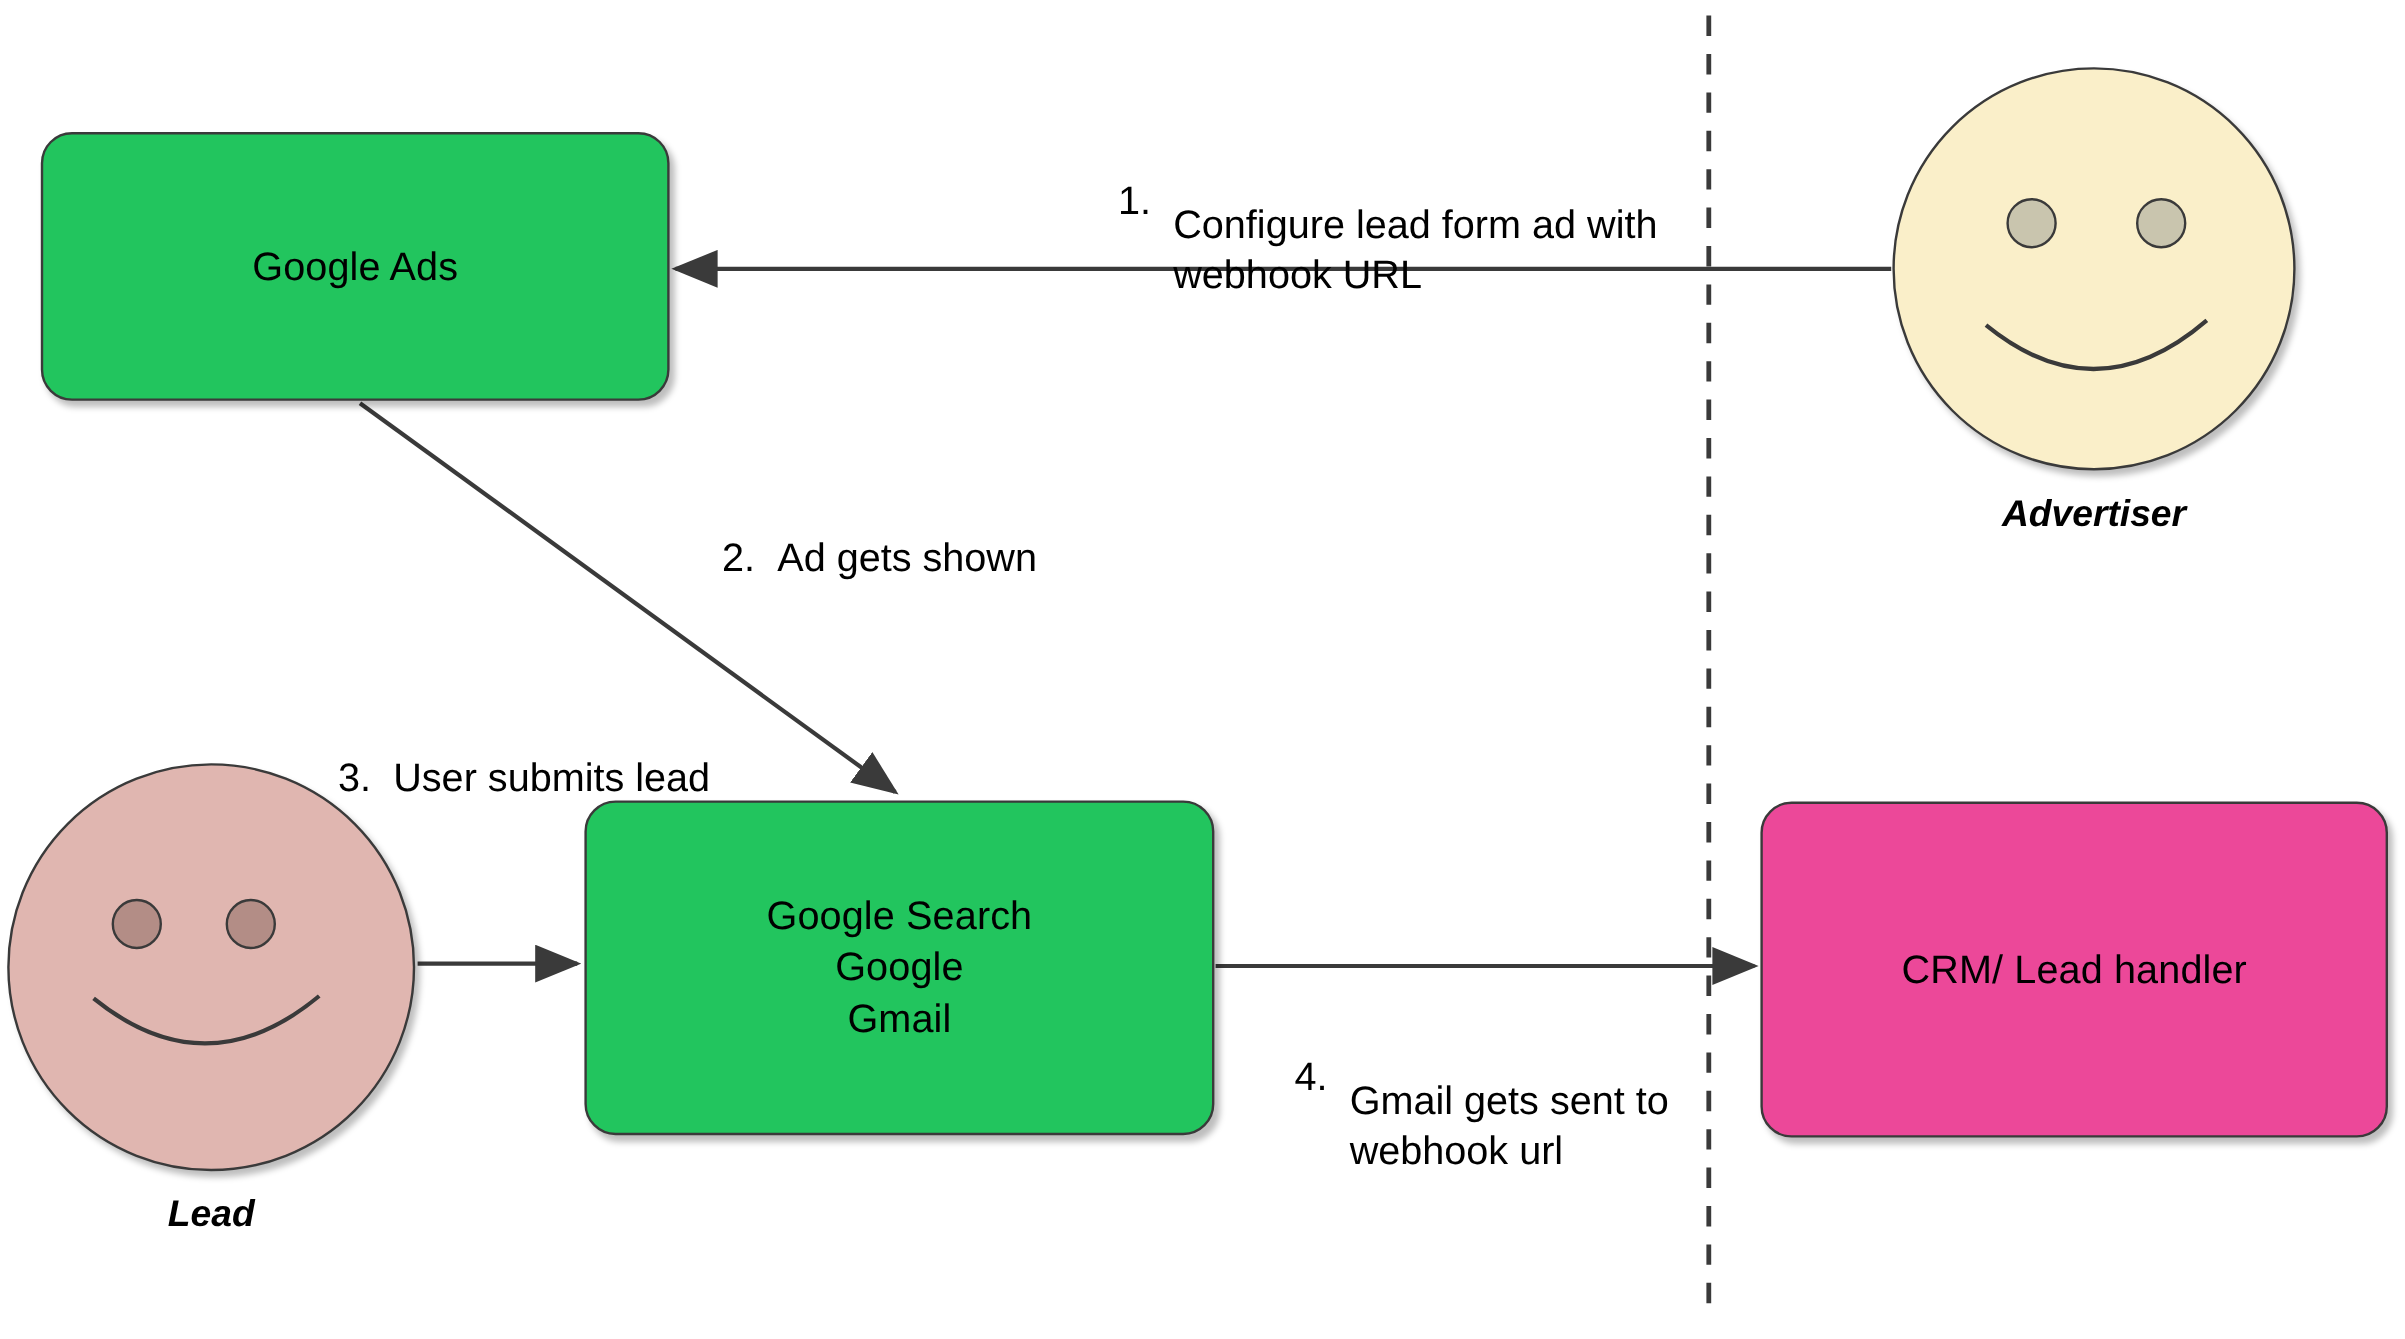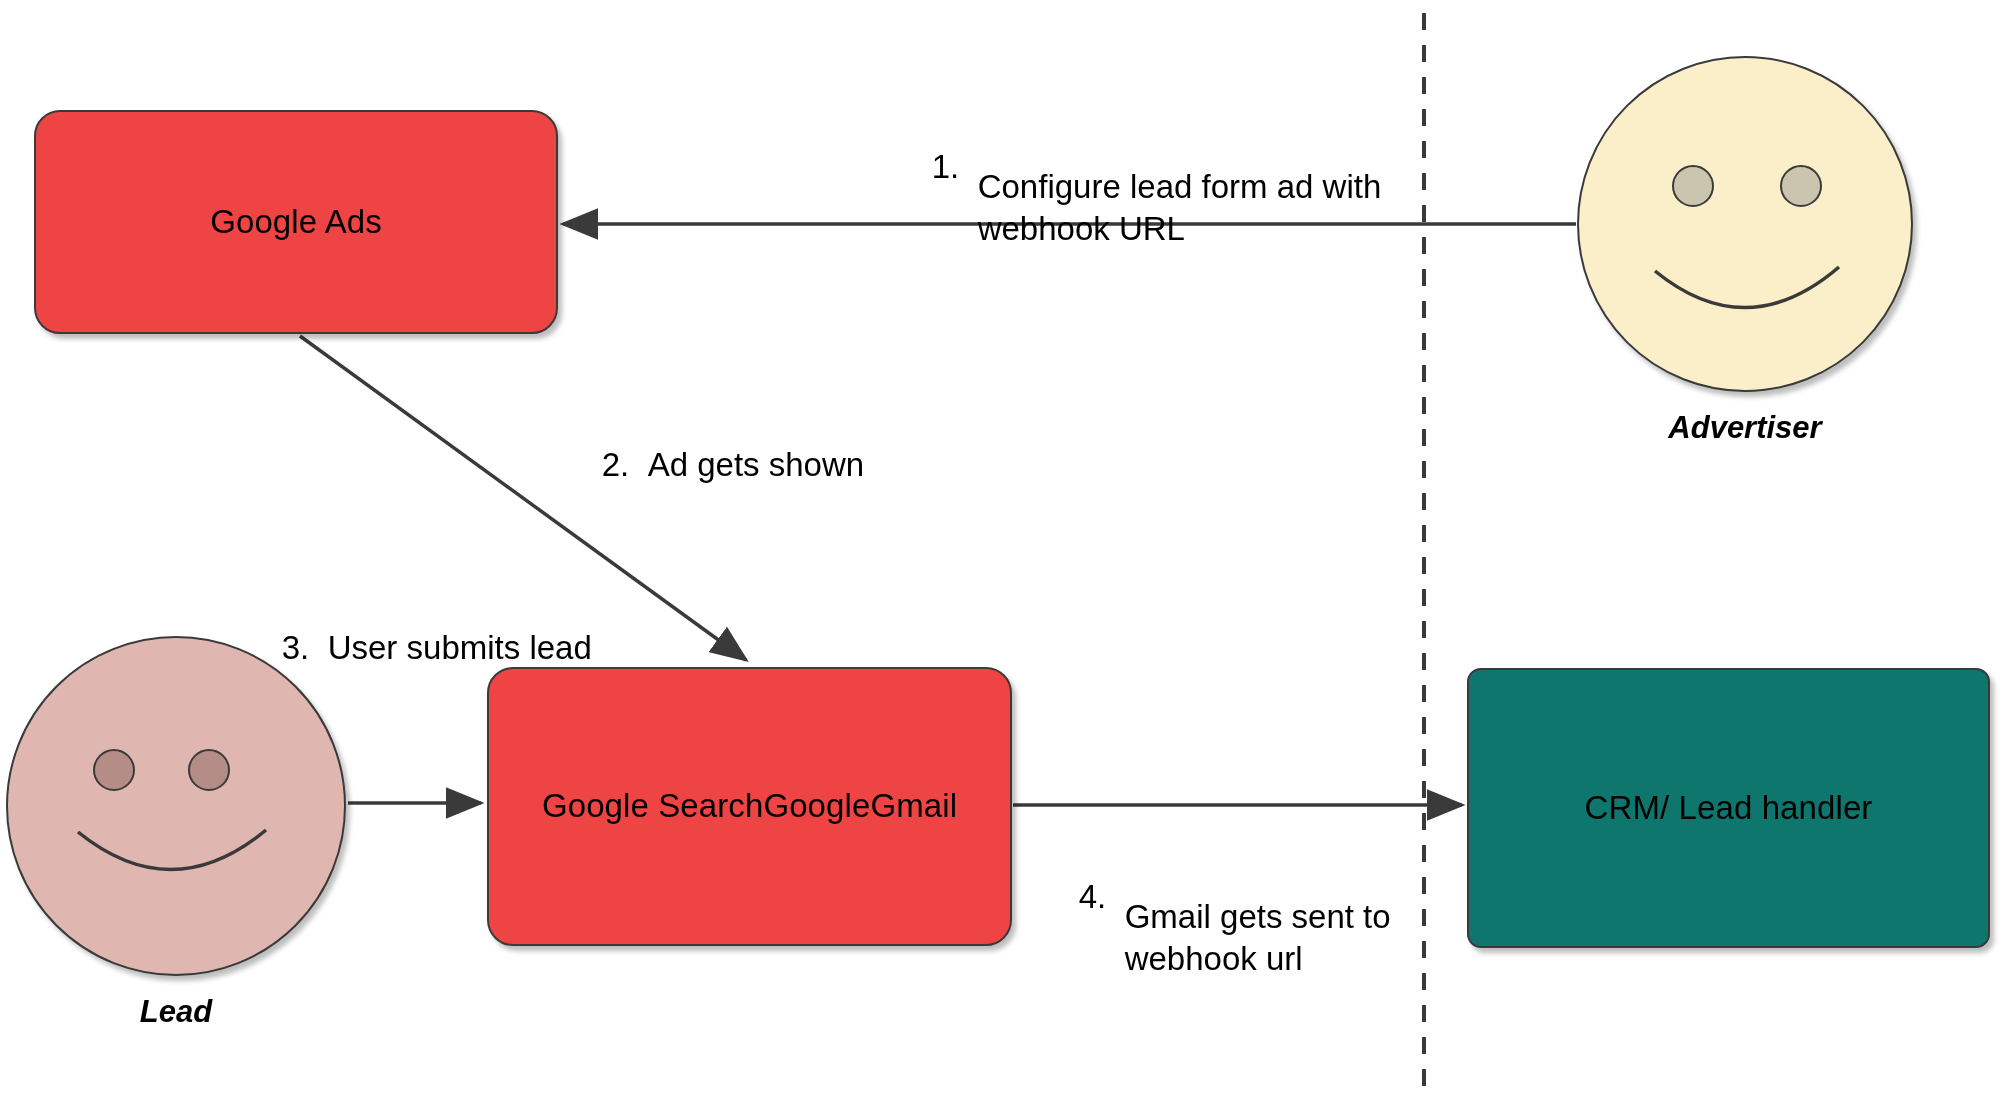--- a/index.html
+++ b/index.html
@@ -34,22 +34,22 @@
     color: #000000;
     line-height: 1.30;
     letter-spacing: 0.1px;
   }
   .box {
     border: 2px solid #3a3a3a;
     border-radius: 26px;
     box-shadow: 4px 5px 5px rgba(0,0,0,0.26);
     font-size: 33px;
   }
-  .box-blue { background: #ef4444; }
-  .box-cream { background: #0f766e; border-radius: 14px; }
+  .box-blue { background: #22c55e; }
+  .box-cream { background: #ec4899; }
 
   .face {
     position: absolute;
     border-radius: 50%;
     border: 2px solid #3a3a3a;
     box-shadow: 4px 5px 5px rgba(0,0,0,0.26);
     box-sizing: border-box;
   }
   .face-cream { background: #faefc9; }
   .face-pink  { background: #e0b6b0; }
@@ -118,21 +118,21 @@
 
   <div class="face face-cream" style="left:1577px; top:56px; width:336px; height:336px;">
     <div class="eye eye-cream" style="left:93px; top:107px; width:42px; height:42px;"></div>
     <div class="eye eye-cream" style="left:201px; top:107px; width:42px; height:42px;"></div>
     <svg style="position:absolute; left:0; top:0; width:336px; height:336px;" viewBox="0 0 336 336">
       <path d="M76,213 Q168,288 260,209" fill="none" stroke="#3a3a3a" stroke-width="3.5"></path>
     </svg>
   </div>
   <div class="actor-label" style="left:1577px; top:410px; width:336px;">Advertiser</div>
 
-  <div class="node box box-blue" style="left:487px; top:667px; width:525px; height:279px; flex-direction:row;">
+  <div class="node box box-blue" style="left:487px; top:667px; width:525px; height:279px; flex-direction:column;">
     <span>Google Search</span>
     <span>Google</span>
     <span>Gmail</span>
   </div>
 
   <div class="node box box-cream" style="left:1467px; top:668px; width:523px; height:280px;">
     <span>CRM/ Lead handler</span>
   </div>
 
   <div class="face face-pink" style="left:6px; top:636px; width:340px; height:340px;">

